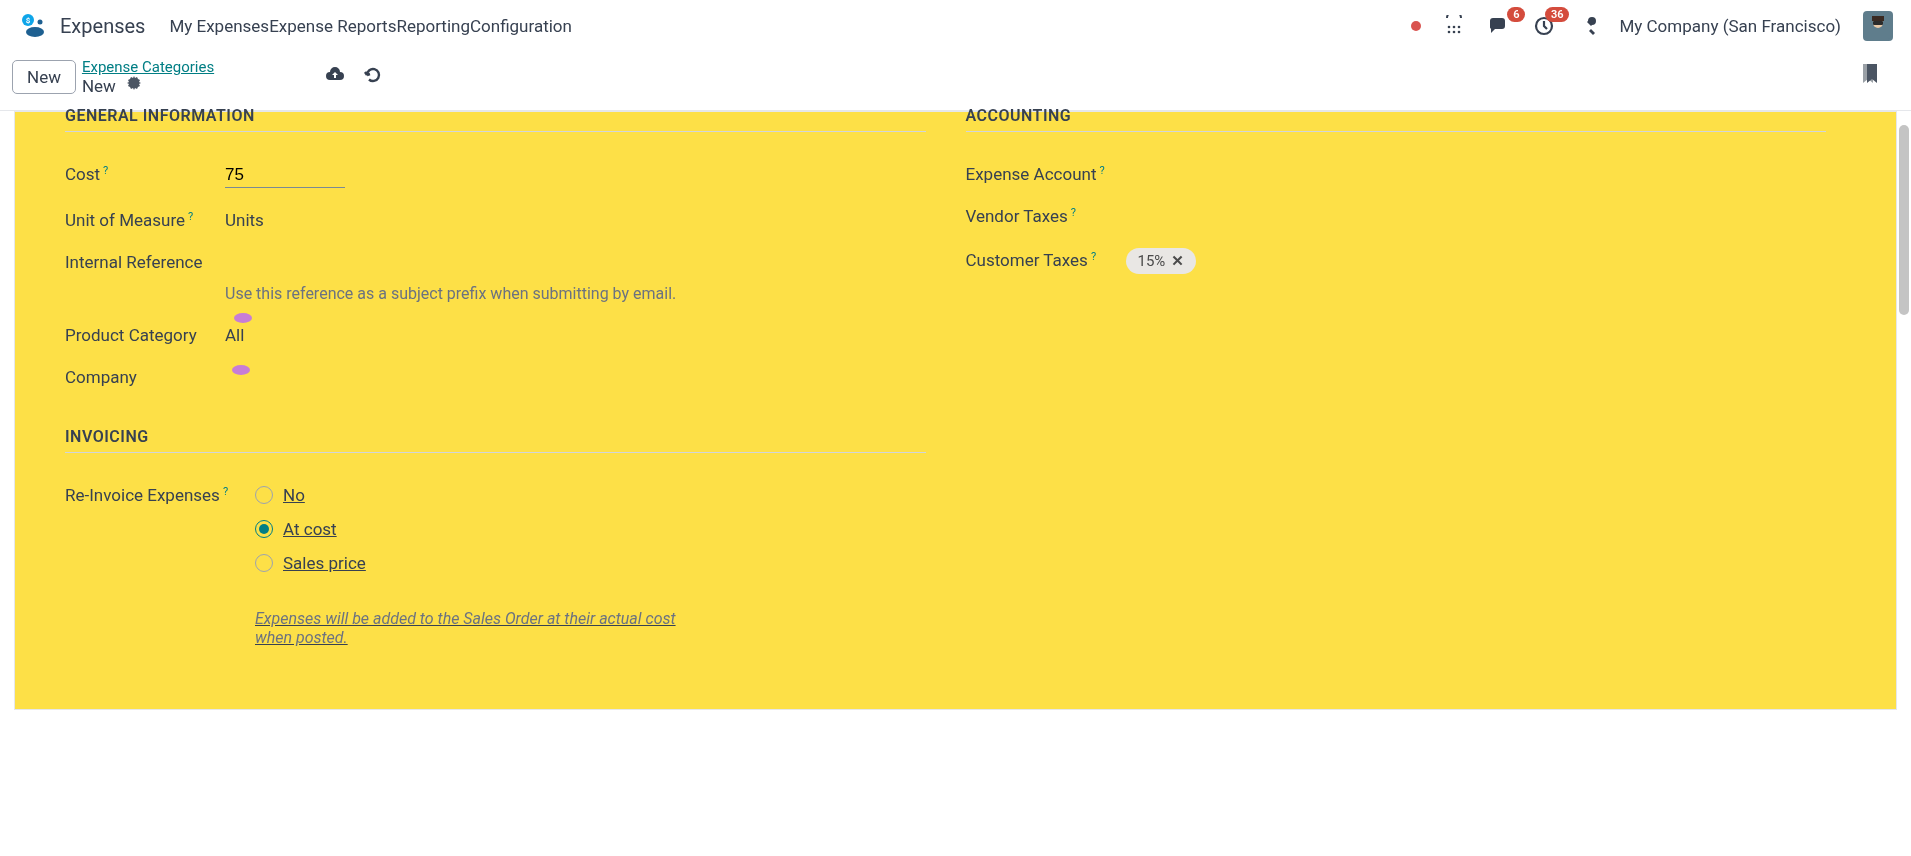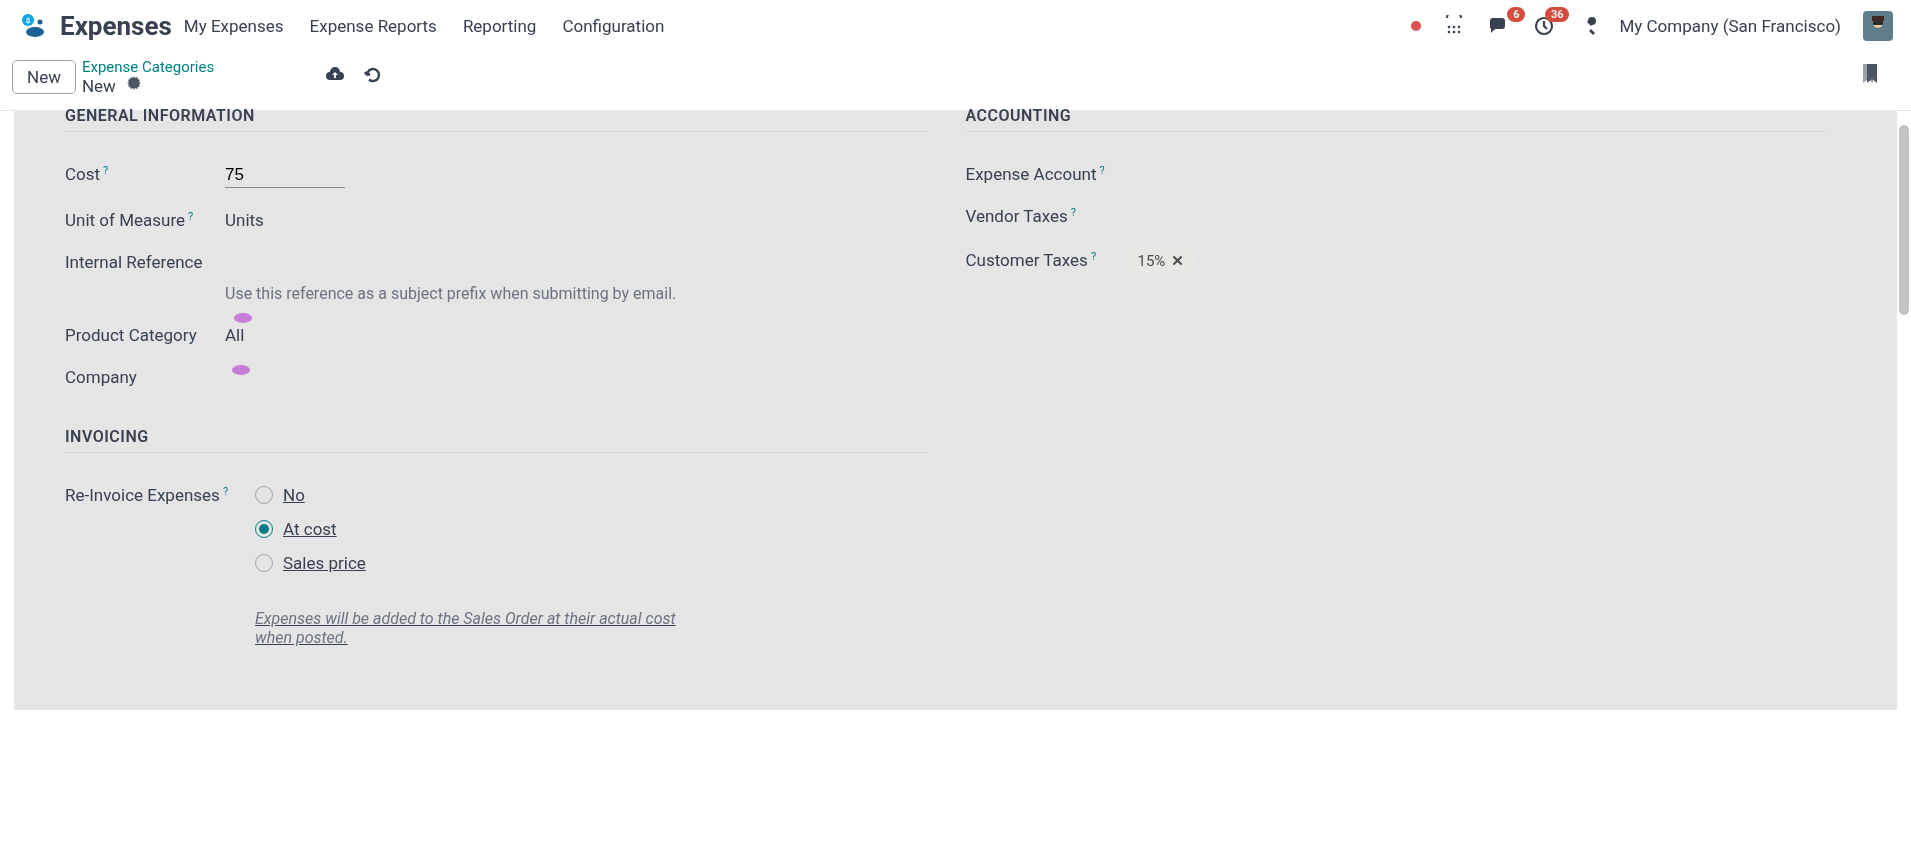--- a/index.html
+++ b/index.html
@@ -1,40 +1,40 @@
 <!DOCTYPE html>
 <html><head>
 <meta charset="utf-8">
 <style>
   * { box-sizing: border-box; margin: 0; padding: 0; }
   body { font-family: -apple-system, BlinkMacSystemFont, "Segoe UI", Roboto, Arial, sans-serif; color: #374151; background: #fff; font-size: 15px; overflow-x: hidden; }
   .topbar { display: flex; align-items: center; padding: 10px 18px; height: 52px; }
   .logo-wrap { display: flex; align-items: center; margin-right: 14px; }
-  .app-title { font-size: 26px; color: #374151; font-weight: 700; margin-right: 12px; }
-  .nav-items { display: flex; gap: 26px; }
+  .app-title { font-size: 20px; color: #374151; font-weight: 400; margin-right: 24px; }
+  .nav-items { display: flex; }
   .nav-item { color: #374151; font-size: 17px; cursor: pointer; }
   .spacer { flex: 1; }
   .top-icons { display: flex; align-items: center; gap: 22px; }
   .red-dot { width: 10px; height: 10px; background: #d9534f; border-radius: 50%; }
   .icon-slot { position: relative; cursor: pointer; display: flex; align-items: center; }
   .badge { position: absolute; top: -8px; right: -14px; background: #d44c3d; color: #fff; font-size: 11px; border-radius: 9px; padding: 1px 6px; font-weight: 600; }
   .company-name { font-size: 17px; color: #374151; text-align: center; }
   .avatar { width: 30px; height: 30px; border-radius: 4px; background: #5f7d8c; display:flex; align-items:center; justify-content:center; }
 
   .breadcrumb-row { display: flex; align-items: center; padding: 6px 12px 14px 12px; border-bottom: 1px solid #e5e7eb; }
   .new-chip { border: 1px solid #9ca3af; border-radius: 5px; padding: 6px 14px; font-size: 17px; color: #374151; cursor: pointer; margin-right: 6px; }
   .bc-col { display: flex; flex-direction: column; }
-  .bc-link { color: #017e84; font-size: 15px; cursor: pointer; }
+  .bc-link { color: #017e84; font-size: 15px; cursor: pointer; text-decoration: underline; }
   .bc-current-row { display: flex; align-items: center; gap: 10px; }
   .bc-current { font-size: 17px; color: #374151; }
   .gear-small { color:#4b5563; cursor:pointer; }
   .save-icons { display:flex; gap:18px; margin-left: 110px; align-items:center; }
   .bookmark-slot { margin-left:auto; margin-right: 20px; }
 
-  .form-sheet { border: 1px solid #e5e7eb; margin: 0 14px; padding: 0 70px 40px 50px; background:#e5e5e5; position:relative; }
+  .form-sheet { border: 1px solid #e5e7eb; margin: 0 14px; padding: 0 70px 40px 50px; background:#fde047; position:relative; }
   .form-cols { display: flex; gap: 40px; }
   .col { flex: 1; min-width: 0; }
   .section-title { font-size: 16px; font-weight: 600; color: #374151; letter-spacing: 0.5px; border-bottom: 1px solid #d1d5db; padding-bottom: 6px; margin-bottom: 26px; position:relative; top:-6px; }
   .field-row { display: flex; align-items: baseline; margin-bottom: 22px; }
   .field-label { width: 160px; font-size: 17px; color: #374151; position:relative; }
   .help-q { font-size: 11px; color: #017e84; position: relative; top: -6px; margin-left: 3px; }
   .field-value { flex: 1; font-size: 17px; }
   .cost-input { border: none; border-bottom: 1px solid #7a8a94; font-size: 17px; width: 120px; outline: none; padding-bottom: 2px; background:transparent; }
   .hint-text { color: #6b7280; font-size: 16px; margin-left: 160px; margin-top: -10px; margin-bottom: 22px; }
   .tag-chip { display:inline-flex; align-items:flex-end; background:#e9e7e4; color:#4b4b4b; border-radius: 18px; padding: 4px 12px; font-size: 15px; gap:6px; }

